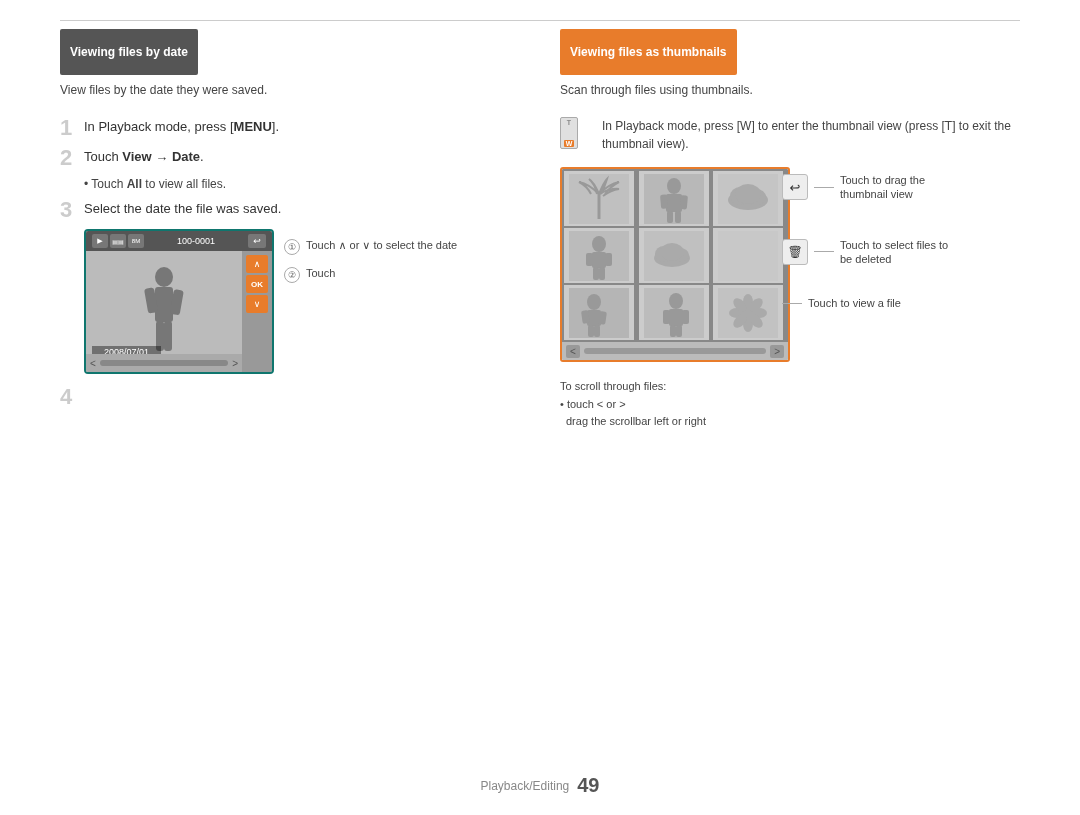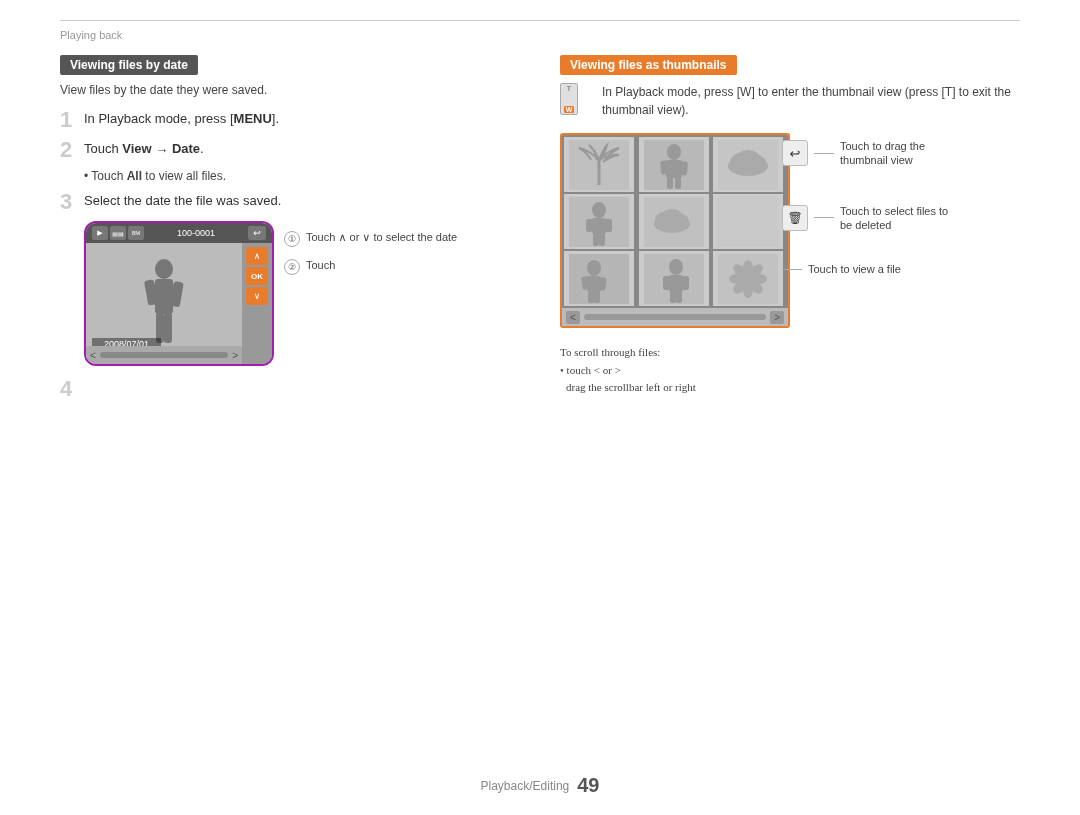--- a/index.html
+++ b/index.html
@@ -42,33 +42,33 @@
     .column-right {
       flex: 1;
     }
 
     .section-header {
       display: inline-block;
       background: #555;
       color: #fff;
       font-size: 12px;
       font-weight: bold;
-      padding: 3px 10px;
+      padding: 16px 10px;
       margin-bottom: 8px;
       border-radius: 2px;
     }
 
     .section-header.orange {
       background: #e87c2b;
     }
 
     .section-intro {
       font-size: 12px;
       color: #444;
-      margin-bottom: 12px;
+      margin-bottom: 20px;
     }
 
     .step-item {
       display: flex;
       align-items: flex-start;
       margin-bottom: 8px;
     }
 
     .step-num {
       font-size: 22px;
@@ -111,22 +111,22 @@
       display: flex;
       align-items: flex-start;
       margin-left: 24px;
       margin-bottom: 12px;
       gap: 10px;
     }
 
     .camera-screen {
       width: 190px;
       height: 145px;
-      border: 2px solid #a21caf;
-      border-radius: 12px;
+      border: 2px solid #0f766e;
+      border-radius: 4px;
       background: #ddd;
       position: relative;
       overflow: hidden;
     }
 
     .camera-screen-top-bar {
       background: #555;
       height: 20px;
       display: flex;
       align-items: center;
@@ -331,21 +331,20 @@
       flex: 1;
       height: 6px;
       background: #999;
       margin: 0 4px;
       border-radius: 3px;
     }
 
     .scroll-notes {
       margin-left: 0;
       margin-top: 16px;
-      font-family: Liberation Serif, serif;
     }
 
     .scroll-note-text {
       font-size: 11px;
       color: #444;
       line-height: 1.6;
     }
 
     .footer {
       position: absolute;
@@ -419,21 +418,20 @@
       line-height: 1.5;
     }
 
   </style>
 </head>
 <body>
 
 <div class="page-container">
 
   <hr class="top-rule">
-  <div class="section-label">Playing back</div>
 
   <div class="two-columns">
 
     <div class="column-left">
       <div class="section-header">Viewing files by date</div>
 
       <p class="section-intro">View files by the date they were saved.</p>
 
       
       <div class="step-item">
@@ -517,20 +515,21 @@
 
       
       <div class="step-item">
         <span class="step-num">4</span>
       </div>
     </div>
 
     <div class="column-right">
       <div class="section-header orange">Viewing files as thumbnails</div>
 
+      <p class="section-intro">Scan through files using thumbnails.</p>
 
       
       <div class="right-panel-intro">
         <div class="zoom-small-icon">
           <div class="zoom-icon-small">
             <span class="z-t">T</span>
             <span class="z-w">W</span>
           </div>
         </div>
         <p class="right-intro-text">In Playback mode, press [W] to enter the thumbnail view (press [T] to exit the thumbnail view).</p>

